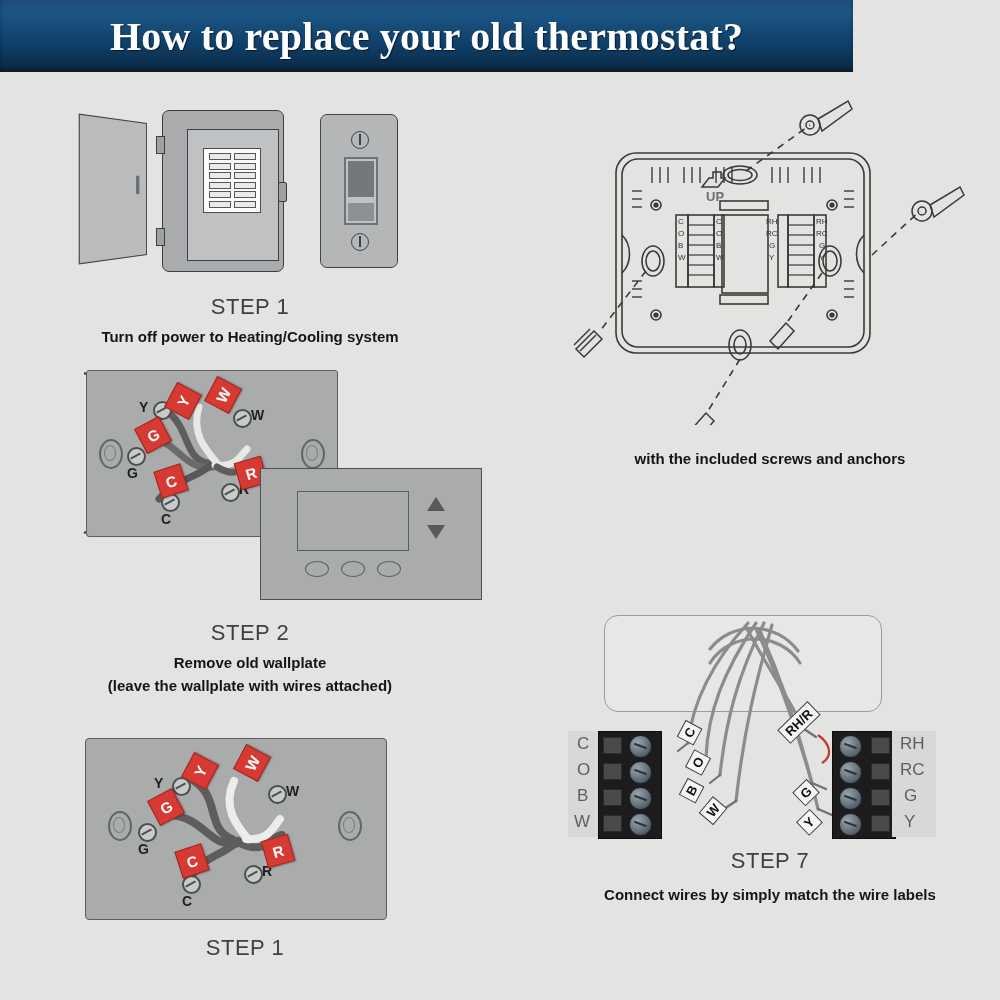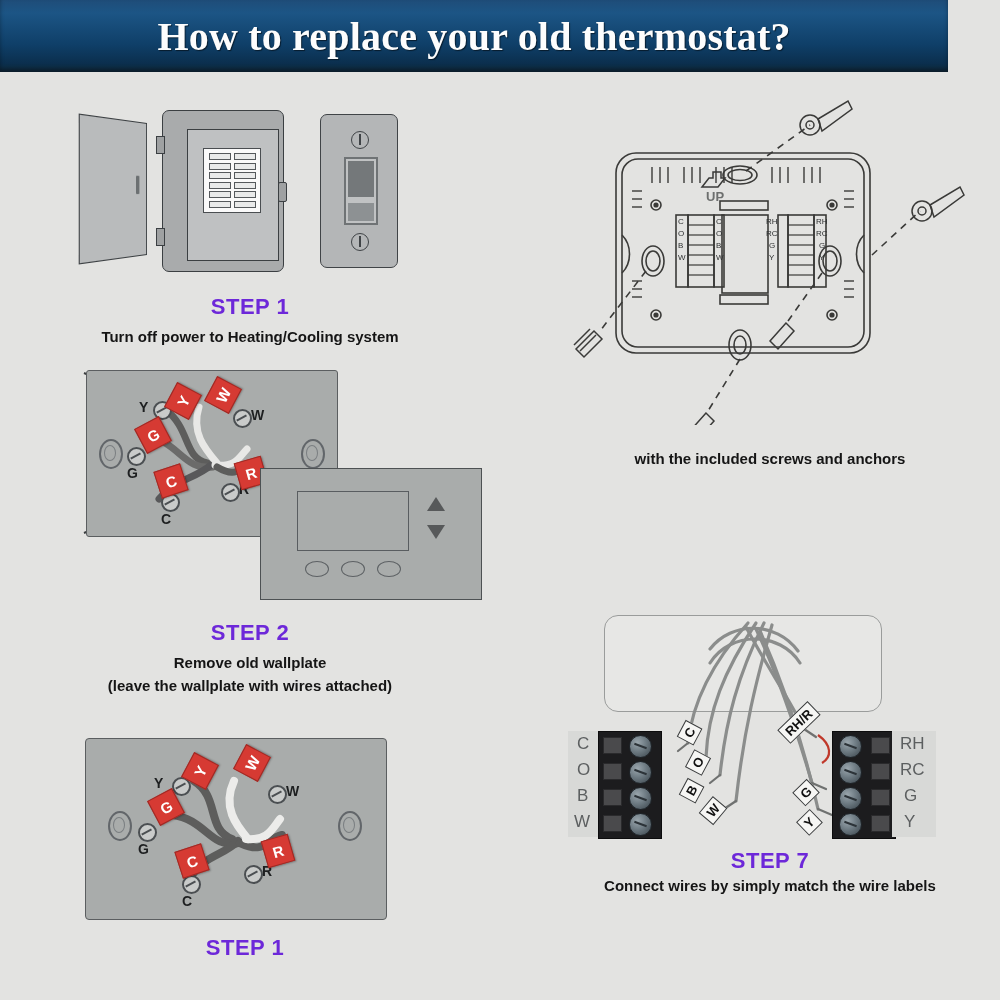--- a/index.html
+++ b/index.html
@@ -5,35 +5,35 @@
   html,body{margin:0;padding:0;}
   body{
     width:1000px;height:1000px;
     background:#e3e3e1;
     font-family:"Liberation Sans", sans-serif;
     overflow:hidden;
     position:relative;
   }
   
   .banner{
-    position:absolute;left:0;top:0;width:948px;height:72px;
+    position:absolute;left:0;top:0;width:853px;height:72px;
     background:linear-gradient(180deg,#1f4d79 0%,#1c5585 18%,#0f3f68 62%,#0b2f4e 88%,#102a3d 100%);
     display:flex;align-items:center;justify-content:center;
     box-shadow:inset 0 -3px 4px rgba(0,0,0,.35);
   }
   .banner-title{
     font-family:"Liberation Serif", serif;
     font-weight:bold;font-size:40px;color:#fdfdfd;
     letter-spacing:.2px;
     text-shadow:1px 1px 1px rgba(0,0,0,.55);
     white-space:nowrap;
   }
   
   .step-head{
-    font-size:22px;font-weight:bold;color:#6d28d9;
+    font-size:22px;font-weight:normal;color:#404040;
     text-align:center;letter-spacing:.5px;
   }
   .step-cap{
     font-size:15px;font-weight:bold;color:#151515;
     text-align:center;line-height:1.5;
   }
   .panelbox{position:absolute;}
 
   
   .s1{left:70px;top:100px;width:380px;height:190px;}
@@ -490,14 +490,14 @@
     </div>
     <div class="tb-strip" style="left:60px;top:0;width:44px;height:106px;"></div>
     <span class="tb-lab" style="left:68px;top:3px;">RH</span>
     <span class="tb-lab" style="left:68px;top:29px;">RC</span>
     <span class="tb-lab" style="left:72px;top:55px;">G</span>
     <span class="tb-lab" style="left:72px;top:81px;">Y</span>
   </div>
 </div>
 <div class="panelbox" style="left:560px;top:848px;width:420px;">
   <div class="step-head">STEP 7</div>
-  <div class="step-cap" style="margin-top:1px;">Connect wires by simply match the wire labels</div>
+  <div class="step-cap" style="margin-top:10px;">Connect wires by simply match the wire labels</div>
 </div>
 
 </body></html>

